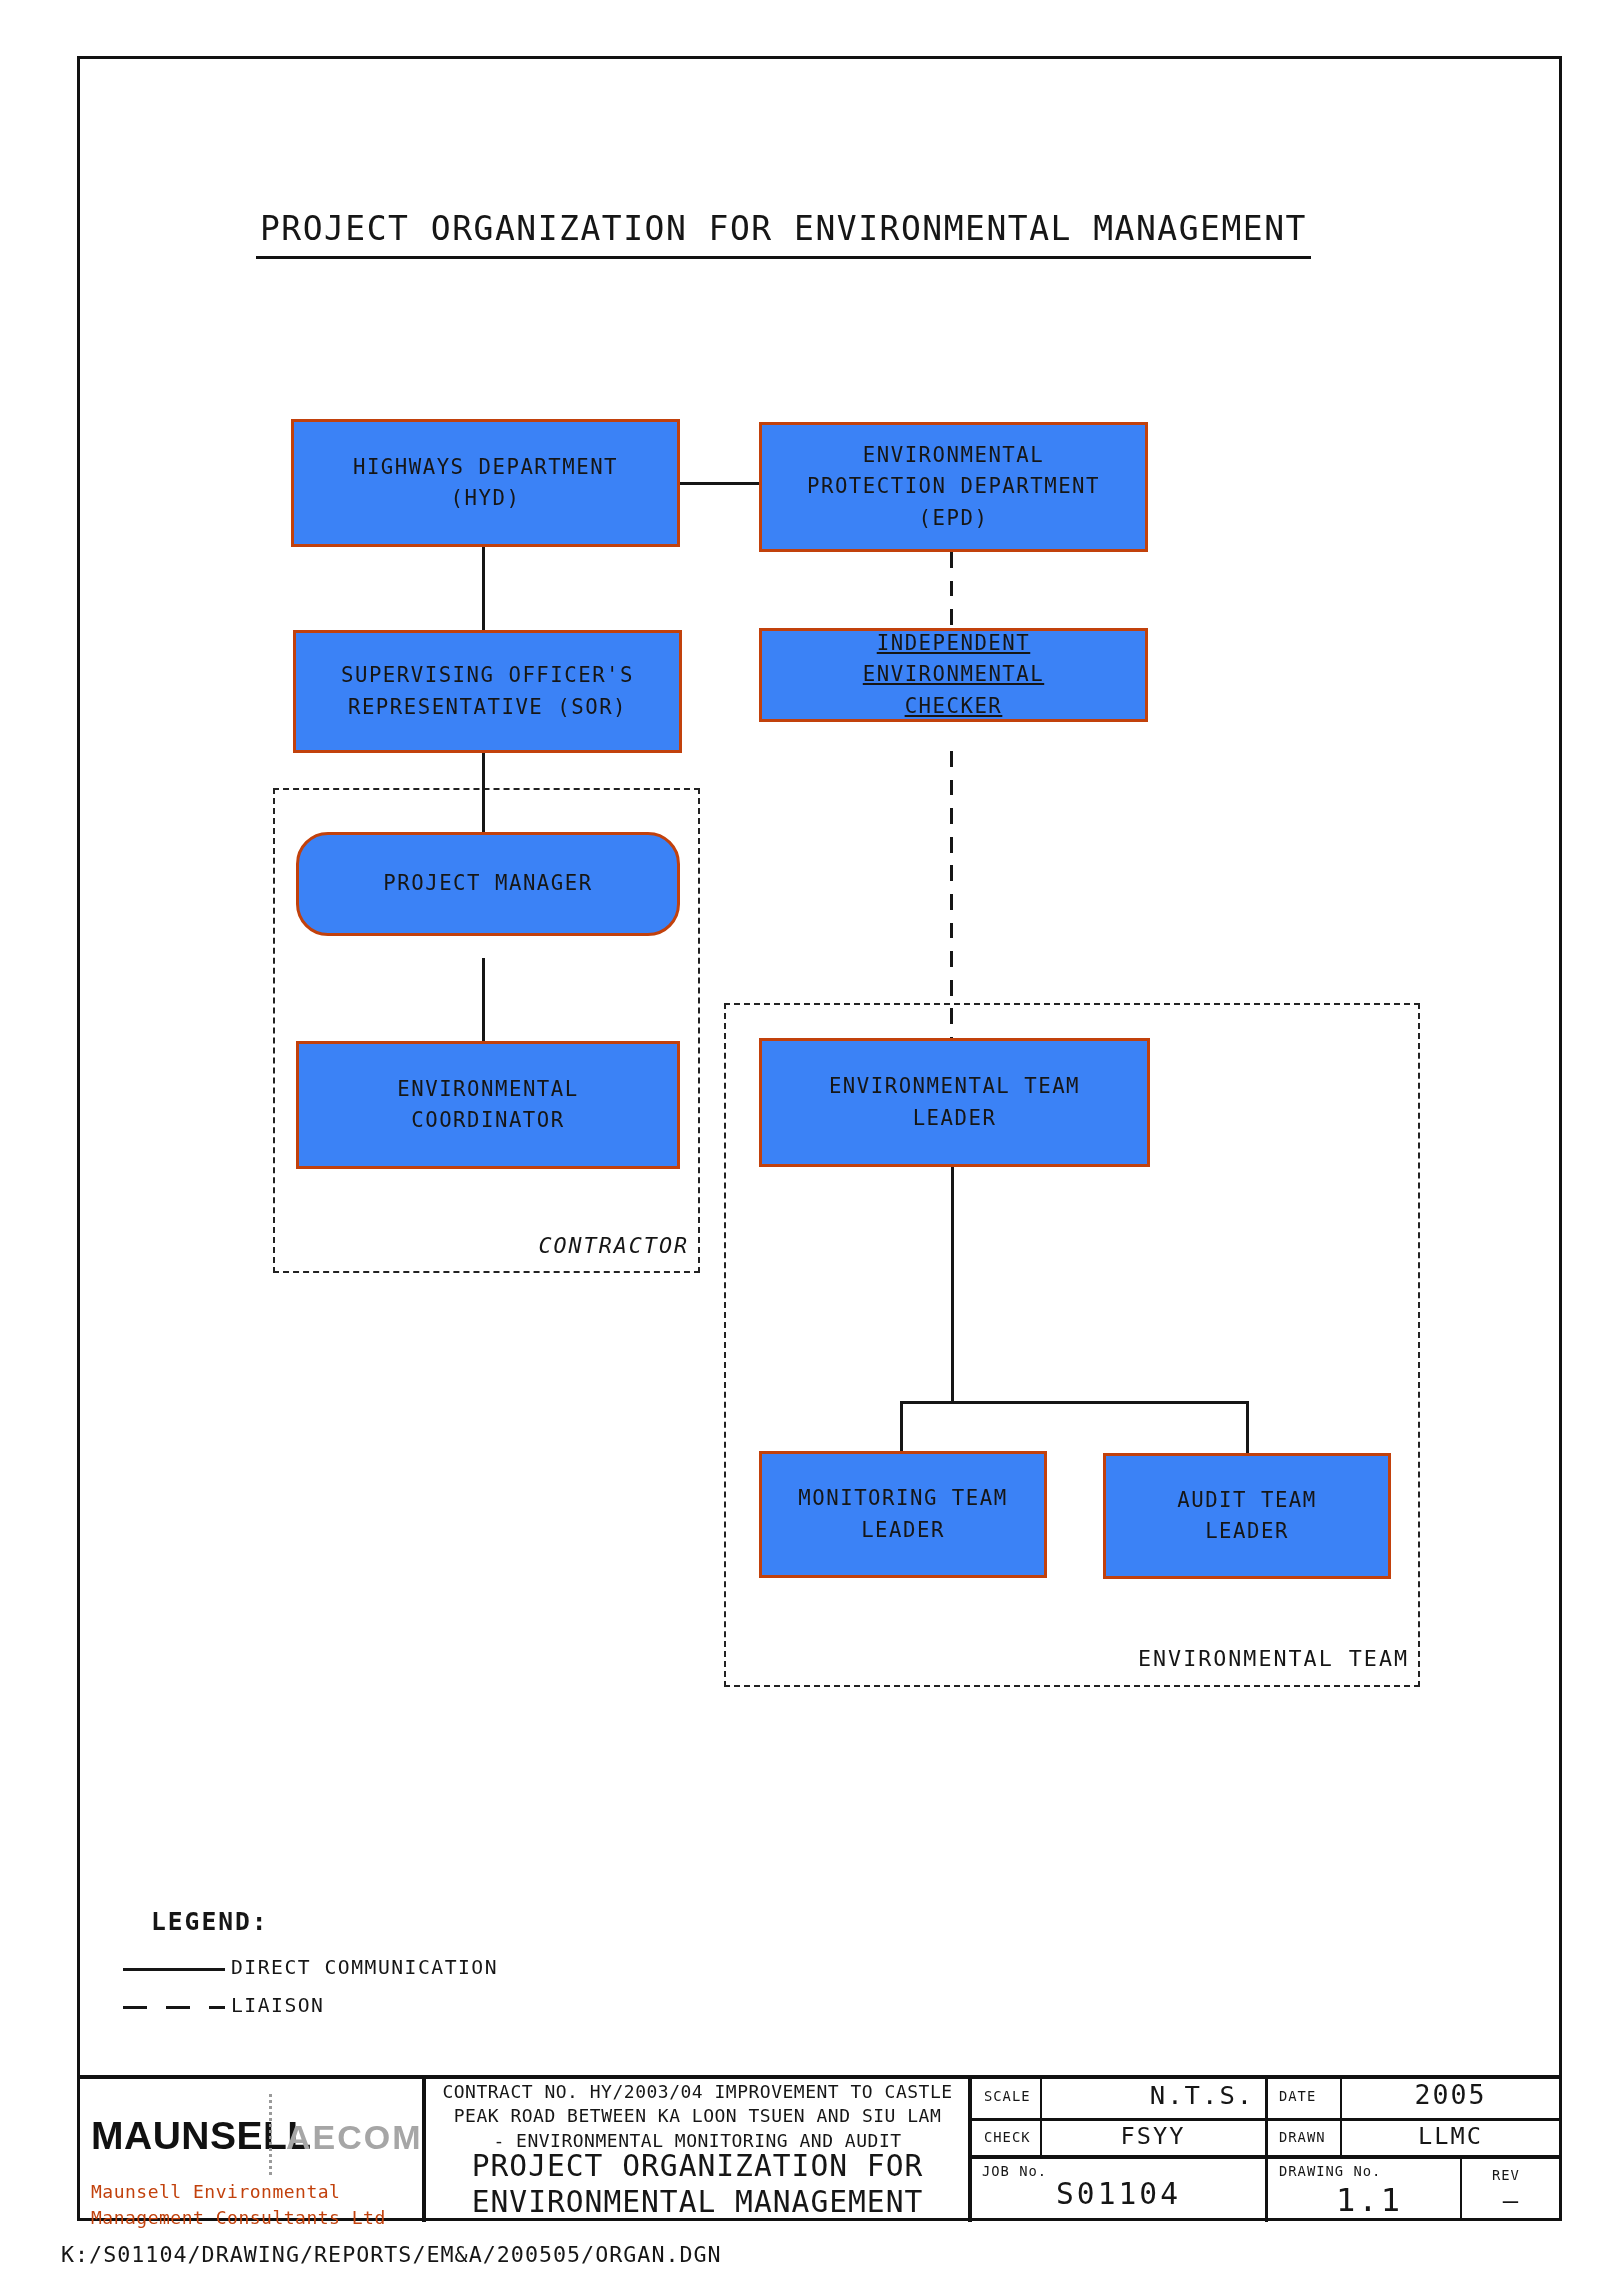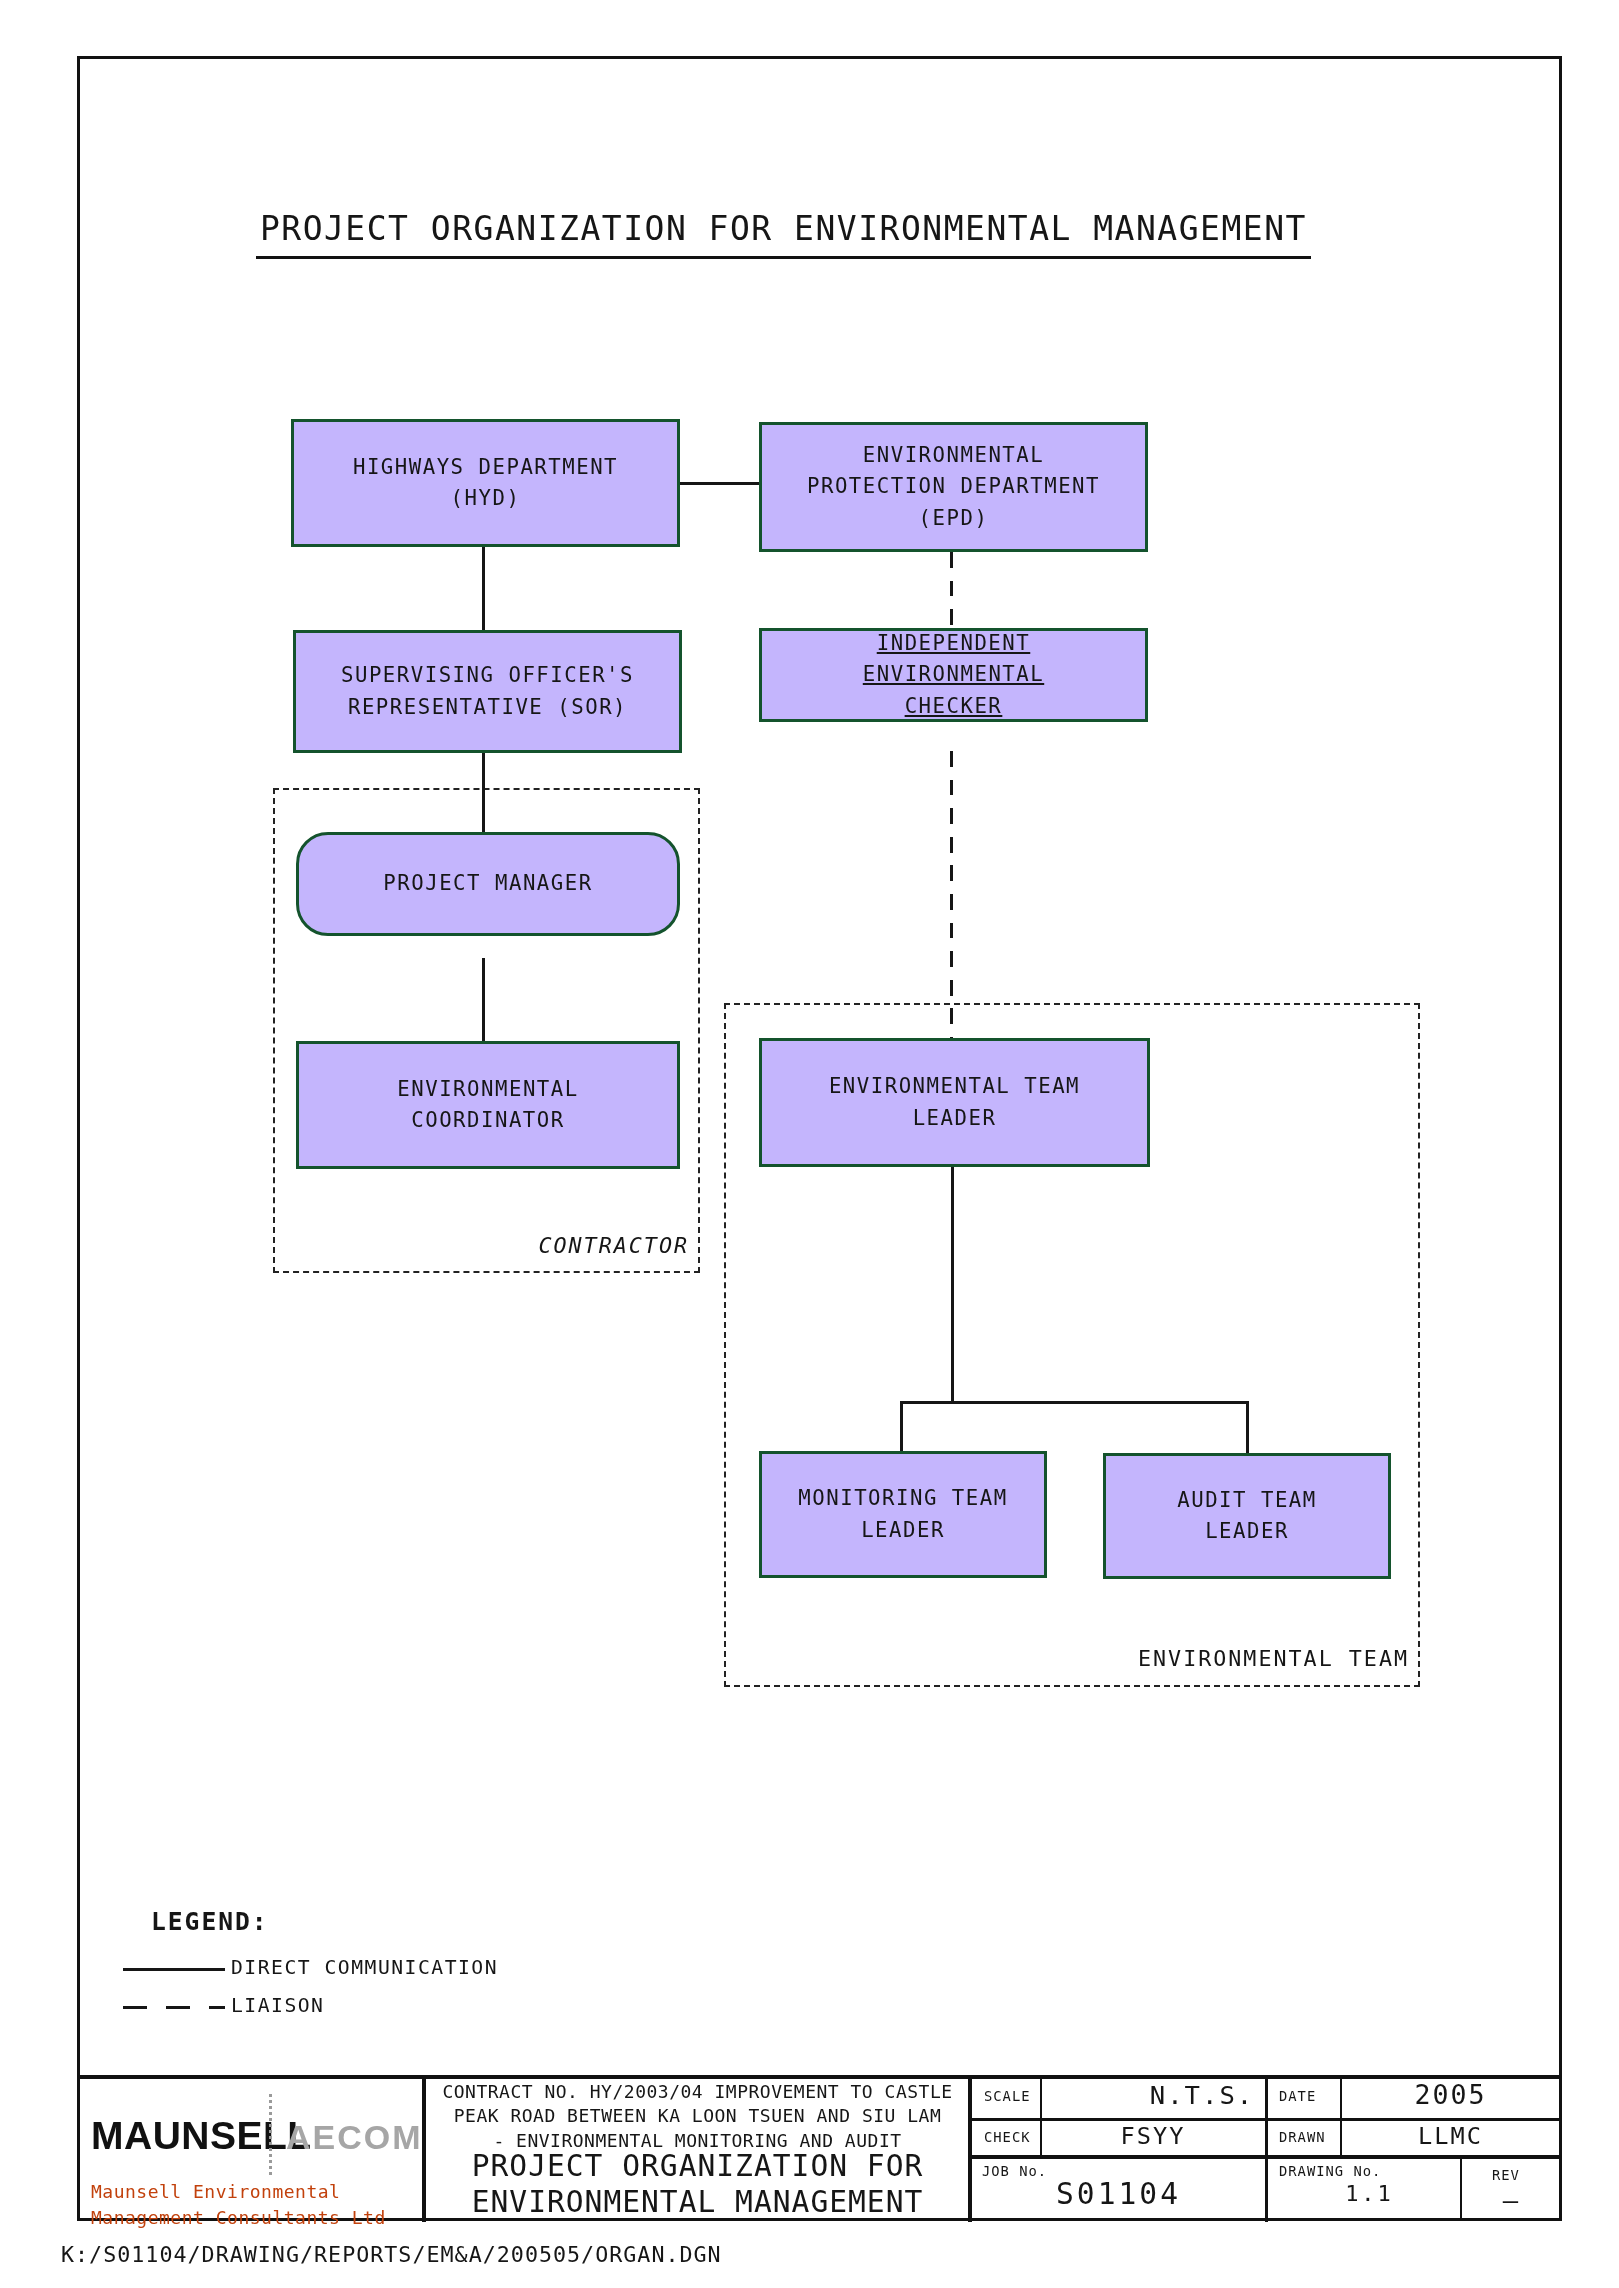--- a/index.html
+++ b/index.html
@@ -19,21 +19,21 @@
 
   
   .dwg-title {
     position: absolute; left: 256px; top: 209px;
     font-size: 33px; letter-spacing: 1.5px; font-weight: 500;
     border-bottom: 3px solid #111; padding: 0 3.9px 7.9px 3.9px;
   }
 
   
   .node {
-    position: absolute; border: 3px solid #14532d; background: #c4b5fd;
+    position: absolute; border: 3px solid #c2410c; background: #3b82f6;
     display: flex; align-items: center; justify-content: center;
     text-align: center; font-size: 20.7px; letter-spacing: 1.5px; line-height: 1.5;
     white-space: pre-line; z-index: 3;
   }
 
   
   .group {
     position: absolute; border: 2px dashed #222; z-index: 1;
   }
   .group-label {
@@ -179,21 +179,21 @@
     <div class="tb-value" style="left:1041px; top:2122px; width:224px; font-size:23.6px; letter-spacing:2px;">FSYY</div>
 
     <div class="tb-label" style="left:1279px; top:2088px;">DATE</div>
     <div class="tb-value" style="left:1342px; top:2079px; width:217px; font-size:26.6px; letter-spacing:2px;">2005</div>
     <div class="tb-label" style="left:1279px; top:2129px;">DRAWN</div>
     <div class="tb-value" style="left:1342px; top:2122px; width:217px; font-size:23.6px; letter-spacing:2px;">LLMC</div>
 
     <div class="tb-label" style="left:982px; top:2163px;">JOB No.</div>
     <div class="tb-value" style="left:1005px; top:2177px; width:227px; font-size:29.6px; letter-spacing:3px;">S01104</div>
     <div class="tb-label" style="left:1279px; top:2163px;">DRAWING No.</div>
-    <div class="tb-value" style="left:1281px; top:2181px; width:177px; font-size:22px; letter-spacing:3px;">1.1</div>
+    <div class="tb-value" style="left:1281px; top:2181px; width:177px; font-size:32px; letter-spacing:3px;">1.1</div>
     <div class="tb-label" style="left:1492px; top:2167px;">REV</div>
     <div class="tb-value" style="left:1462px; top:2185px; width:97px; font-size:25.6px;">—</div>
   </div>
 
   <div class="footer-path">K:/S01104/DRAWING/REPORTS/EM&amp;A/200505/ORGAN.DGN</div>
 
 </div>
 
 
 </body></html>

